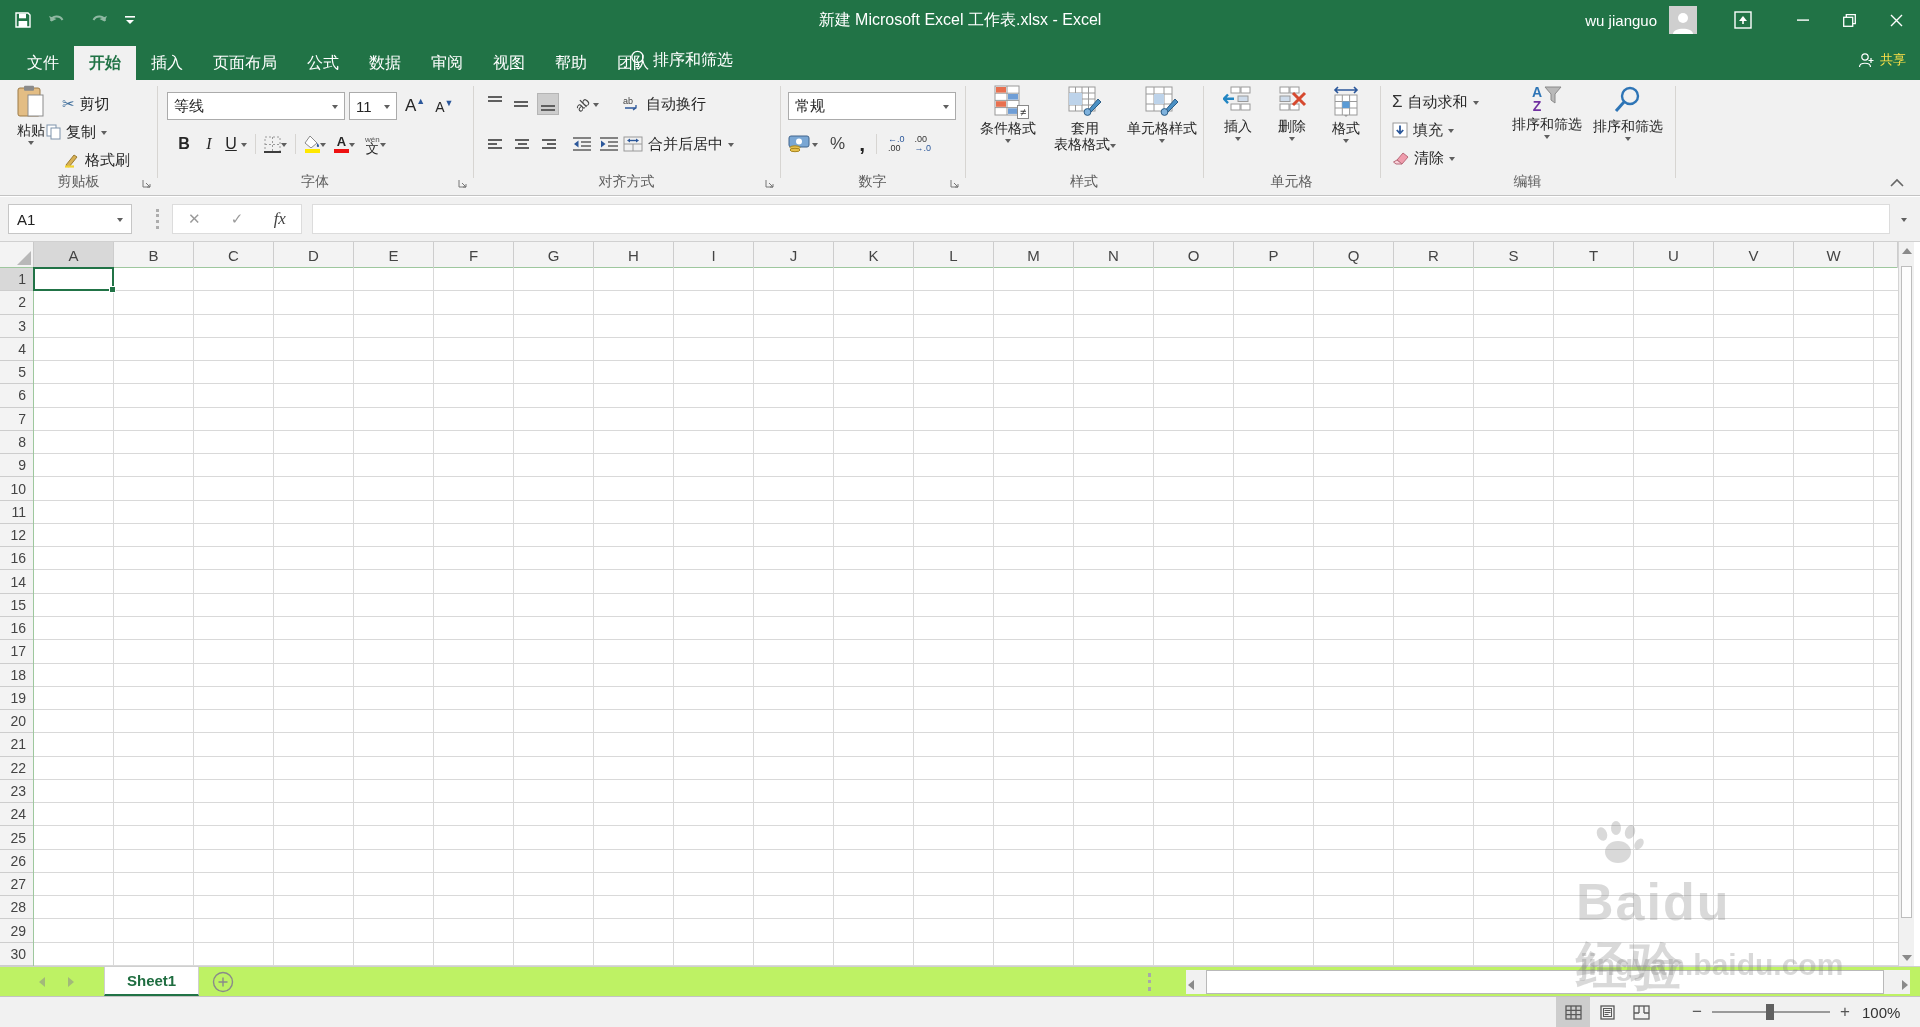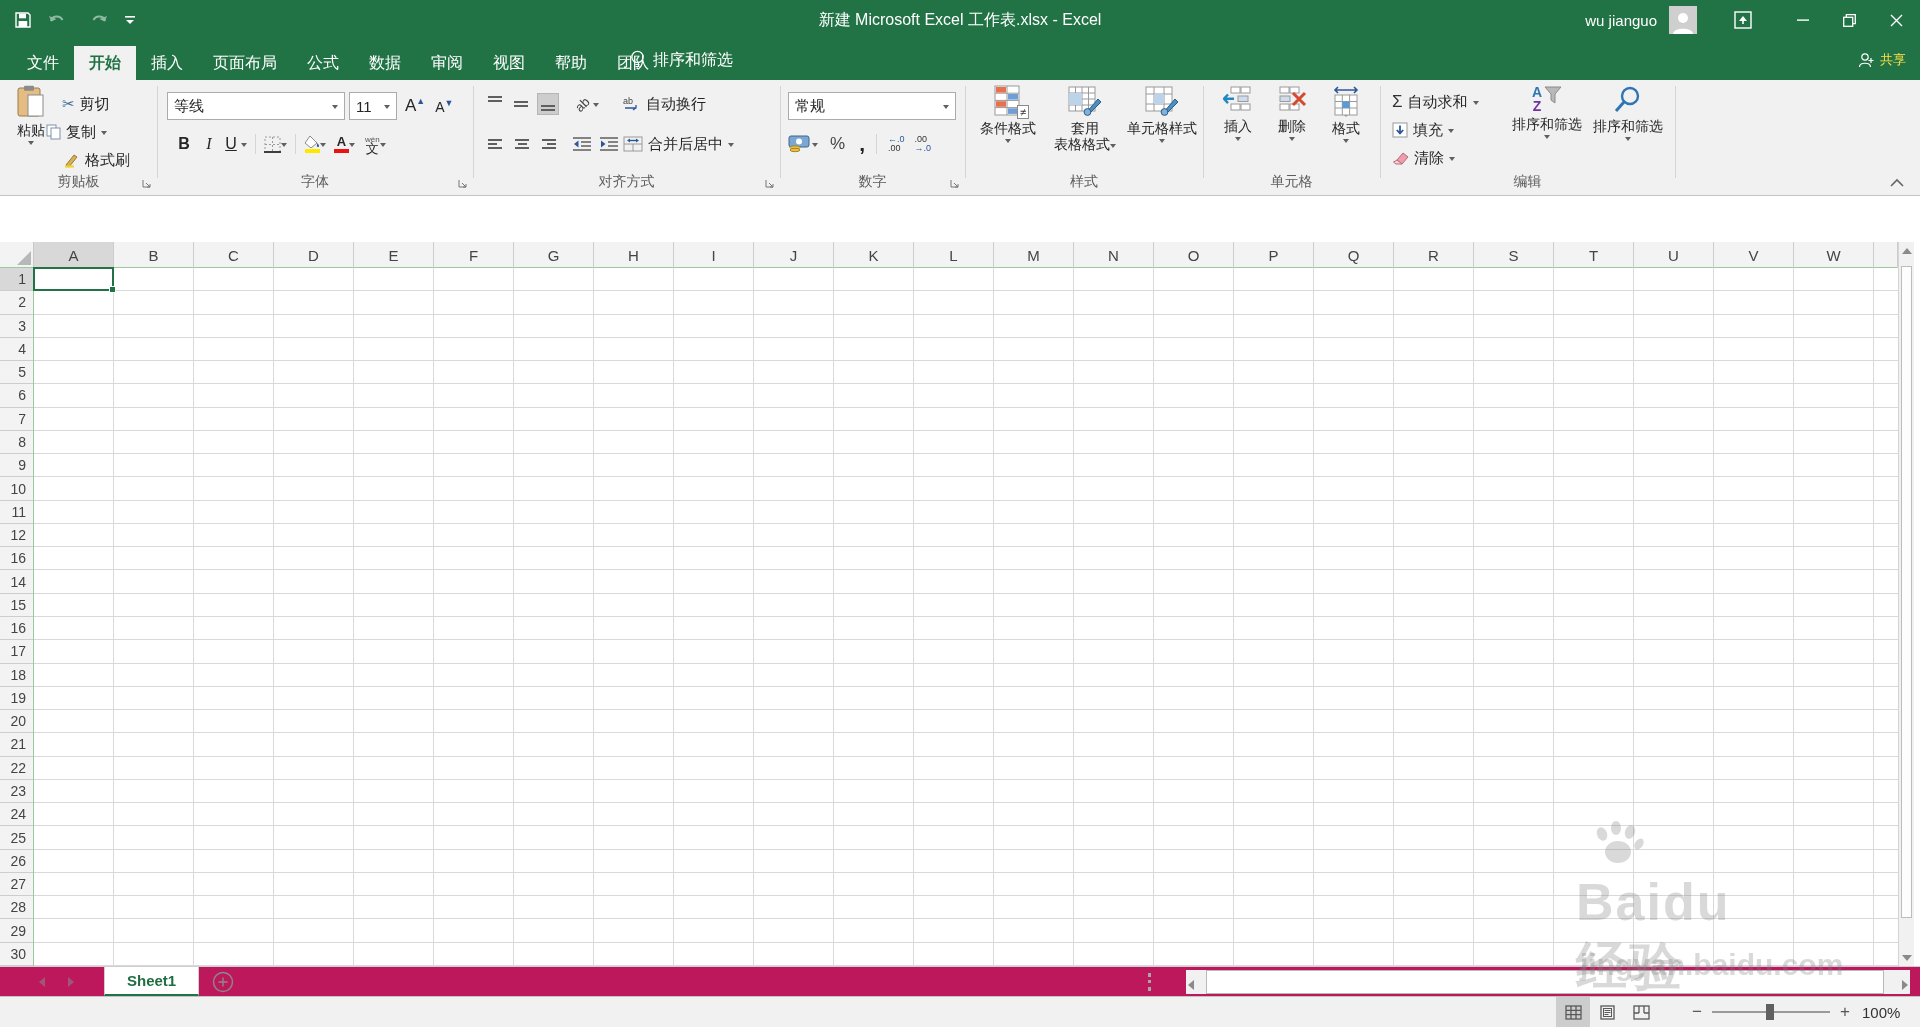--- a/index.html
+++ b/index.html
@@ -72,21 +72,21 @@
   .vscroll{position:absolute;top:242px;right:6px;width:16px;height:724px;background:#f1f1f1;border-left:1px solid #d4d4d4}
   .vthumb{position:absolute;left:2px;right:2px;top:24px;height:652px;background:#fdfdfd;border:1px solid #bdbdbd}
   .tri{width:0;height:0;display:inline-block}
   .tri.up{border:5px solid transparent;border-bottom:6px solid #8a8a8a;transform:translateY(-3px)}
   .tri.dn{border:5px solid transparent;border-top:6px solid #8a8a8a;transform:translateY(3px)}
   .tri.lf{border:5px solid transparent;border-right:6px solid #8a8a8a;transform:translateX(-3px)}
   .tri.rt{border:5px solid transparent;border-left:6px solid #8a8a8a;transform:translateX(3px)}
   .vbtn{position:absolute;left:0;width:16px;height:18px;display:flex;align-items:center;justify-content:center}
 
   
-  .sheetbar{position:absolute;top:966px;left:0;width:100%;height:30px;background:#be185d;border-top:1px solid #cfcfcf}
+  .sheetbar{position:absolute;top:966px;left:0;width:100%;height:30px;background:#bef264;border-top:1px solid #cfcfcf}
   .snav{position:absolute;top:0;height:30px;display:flex;align-items:center;justify-content:center;width:28px}
   .sheettab{position:absolute;left:104px;top:0;height:29px;background:#fff;border-right:1px solid #cfcfcf;border-left:1px solid #cfcfcf;border-bottom:2px solid #217346;display:flex;align-items:center;padding:0 22px;font-size:15px;color:#1f6d40;font-weight:bold}
   .addsheet{position:absolute;left:212px;top:4px;width:22px;height:22px}
   .hscroll{position:absolute;top:3px;height:24px;right:10px;left:1186px;background:#f1f1f1}
   .hthumb{position:absolute;left:20px;right:26px;top:0;height:24px;background:#fff;border:1px solid #b9b9b9}
   .hdots{position:absolute;left:1148px;top:6px;height:18px;border-left:3px dotted #a8a8a8}
 
   
   .statusbar{position:absolute;top:996px;left:0;width:100%;height:31px;background:#f1f1f1;border-top:1px solid #c3c3c3;color:#444}
   .views{position:absolute;left:1556px;top:0;height:30px;display:flex;align-items:center}
@@ -568,20 +568,36 @@
     </div>
     <i class="rsep" style="left:1675px"></i>
 
     <span class="abs" style="right:16px;bottom:8px">
       <svg width="14" height="9" viewBox="0 0 14 9">
           <path d="M1 8 L7 2 L13 8" fill="none" stroke="#666" stroke-width="1.6"></path>
         </svg>
     </span>
   </div>
 
+  <div class="fbar">
+    <div class="namebox">
+      <span>A1</span>
+      <span class="crt" style="margin-left:auto"></span>
+    </div>
+    <i class="vdots"></i>
+    <div class="fxbox">
+      <span style="font-size:15px">✕</span>
+      <span style="font-size:15px">✓</span>
+      <span style="font-family:'Liberation Serif',serif;font-style:italic;font-size:17px;color:#444">fx</span>
+    </div>
+    <div class="finput"></div>
+    <span class="fexpand">
+        <span class="crt"></span>
+      </span>
+  </div>
 
   <div class="corner">
       <i></i>
     </div>
   <div class="colheads">
       <div class="colh sel">A</div>
       <div class="colh">B</div>
       <div class="colh">C</div>
       <div class="colh">D</div>
       <div class="colh">E</div>

